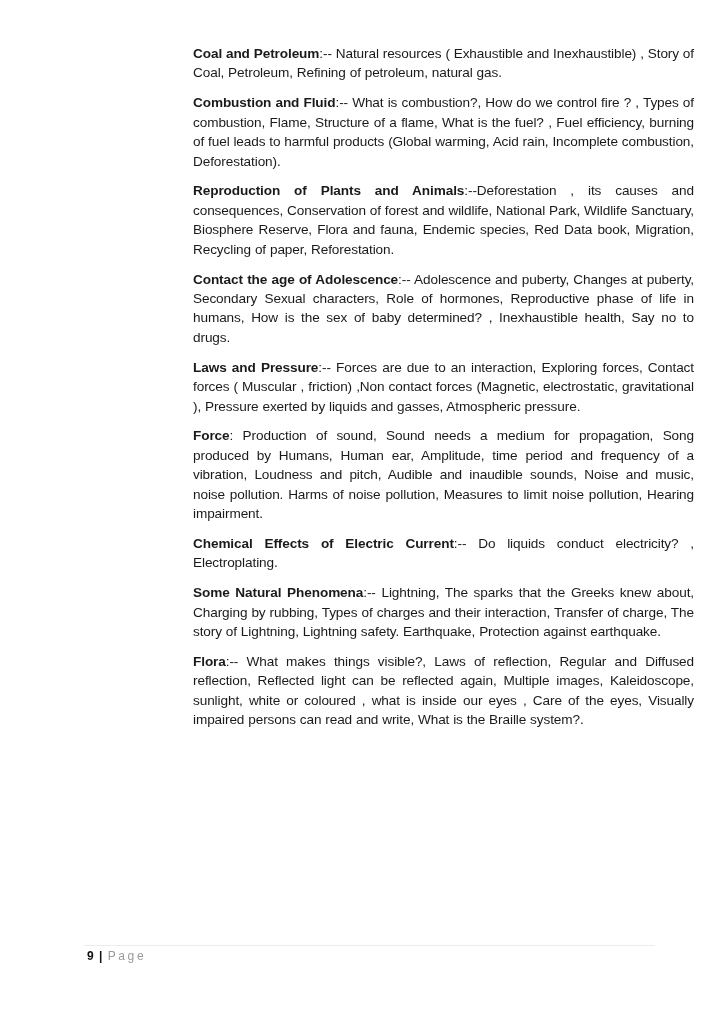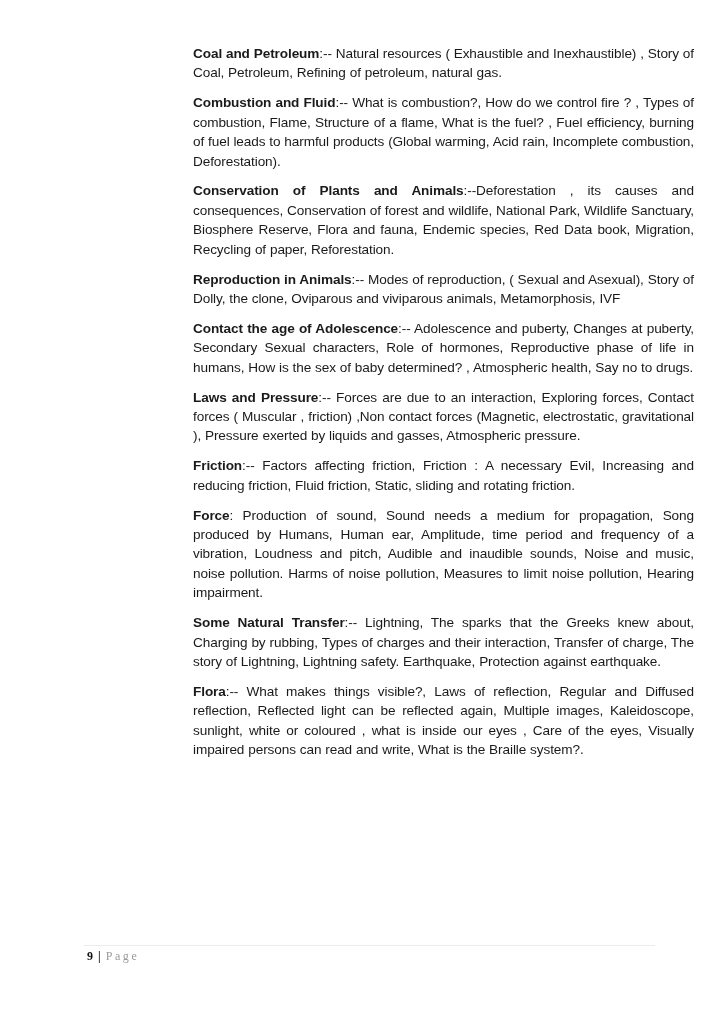--- a/index.html
+++ b/index.html
@@ -40,21 +40,21 @@
       width: 571px;
       height: 1px;
       background: #ececec;
     }
     .footer {
       position: absolute;
       left: 87px;
       top: 948px;
       font-size: 12px;
       line-height: 16px;
-      font-family: Liberation Serif, serif;
+      font-family: Liberation Sans, sans-serif;
     }
     .footer .num {
       font-weight: bold;
       color: #111;
     }
     .footer .sep {
       font-weight: bold;
       color: #111;
       margin: 0 2px 0 2px;
     }
@@ -64,34 +64,33 @@
     }
   </style>
 </head>
 <body>
 
 <div class="content">
   <p class="topic"><span class="title">Coal and Petroleum</span><span>:--</span><span> Natural resources ( Exhaustible and Inexhaustible) , Story of Coal, Petroleum, Refining of petroleum, natural gas.</span></p>
 
   <p class="topic"><span class="title">Combustion and Fluid</span><span>:--</span><span> What is combustion?, How do we control fire ? , Types of combustion, Flame, Structure of a flame, What is the fuel? , Fuel efficiency, burning of fuel leads to harmful products (Global warming, Acid rain, Incomplete combustion, Deforestation).</span></p>
 
-  <p class="topic"><span class="title">Conservation of Plants and Animals</span><span>:--</span><span>Deforestation , its causes and consequences, Conservation of forest and wildlife, National Park, Wildlife Sanctuary, Biosphere Reserve, Flora and fauna, Endemic species, Red Data book, Migration, Recycling of paper, Reforestation.</span></p>
+  <p class="topic"><span class="title">Reproduction of Plants and Animals</span><span>:--</span><span>Deforestation , its causes and consequences, Conservation of forest and wildlife, National Park, Wildlife Sanctuary, Biosphere Reserve, Flora and fauna, Endemic species, Red Data book, Migration, Recycling of paper, Reforestation.</span></p>
 
-  <p class="topic"><span class="title">Reproduction in Animals</span><span>:--</span><span> Modes of reproduction, ( Sexual and Asexual), Story of Dolly, the clone, Oviparous and viviparous animals, Metamorphosis, IVF</span></p>
 
-  <p class="topic"><span class="title">Contact the age of Adolescence</span><span>:--</span><span> Adolescence and puberty, Changes at puberty, Secondary Sexual characters, Role of hormones, Reproductive phase of life in humans, How is the sex of baby determined? , Atmospheric health, Say no to drugs.</span></p>
+  <p class="topic"><span class="title">Contact the age of Adolescence</span><span>:--</span><span> Adolescence and puberty, Changes at puberty, Secondary Sexual characters, Role of hormones, Reproductive phase of life in humans, How is the sex of baby determined? , Inexhaustible health, Say no to drugs.</span></p>
 
   <p class="topic"><span class="title">Laws and Pressure</span><span>:--</span><span> Forces are due to an interaction, Exploring forces, Contact forces ( Muscular , friction) ,Non contact forces (Magnetic, electrostatic, gravitational ), Pressure exerted by liquids and gasses, Atmospheric pressure.</span></p>
 
-  <p class="topic"><span class="title">Friction</span><span>:--</span><span> Factors affecting friction, Friction : A necessary Evil, Increasing and reducing friction, Fluid friction, Static, sliding and rotating friction.</span></p>
 
   <p class="topic"><span class="title">Force</span><span>:</span><span> Production of sound, Sound needs a medium for propagation, Song produced by Humans, Human ear, Amplitude, time period and frequency of a vibration, Loudness and pitch, Audible and inaudible sounds, Noise and music, noise pollution. Harms of noise pollution, Measures to limit noise pollution, Hearing impairment.</span></p>
 
+  <p class="topic"><span class="title">Chemical Effects of Electric Current</span><span>:--</span><span> Do liquids conduct electricity? , Electroplating.</span></p>
 
-  <p class="topic"><span class="title">Some Natural Transfer</span><span>:--</span><span> Lightning, The sparks that the Greeks knew about, Charging by rubbing, Types of charges and their interaction, Transfer of charge, The story of Lightning, Lightning safety. Earthquake, Protection against earthquake.</span></p>
+  <p class="topic"><span class="title">Some Natural Phenomena</span><span>:--</span><span> Lightning, The sparks that the Greeks knew about, Charging by rubbing, Types of charges and their interaction, Transfer of charge, The story of Lightning, Lightning safety. Earthquake, Protection against earthquake.</span></p>
 
   <p class="topic"><span class="title">Flora</span><span>:--</span><span> What makes things visible?, Laws of reflection, Regular and Diffused reflection, Reflected light can be reflected again, Multiple images, Kaleidoscope, sunlight, white or coloured , what is inside our eyes , Care of the eyes, Visually impaired persons can read and write, What is the Braille system?.</span></p>
 </div>
 
 <div class="footer-line"></div>
 
 <div class="footer">
   <span class="num">9</span>
   <span class="sep">|</span>
   <span class="page-word">Page</span>

